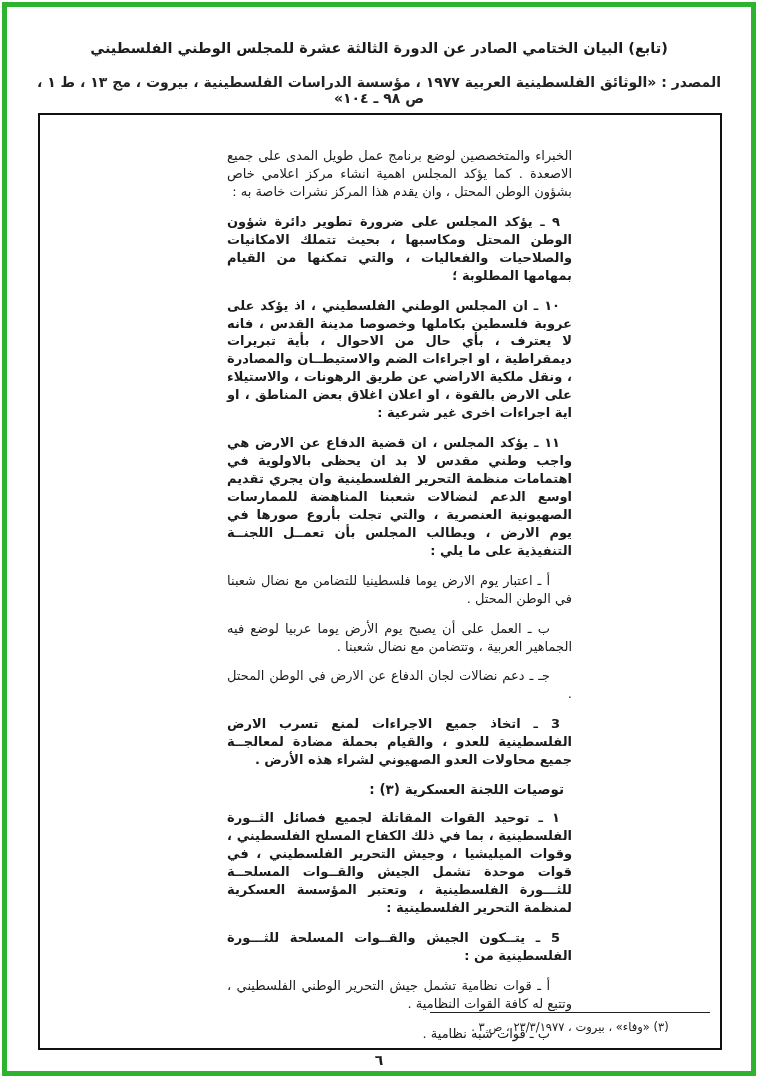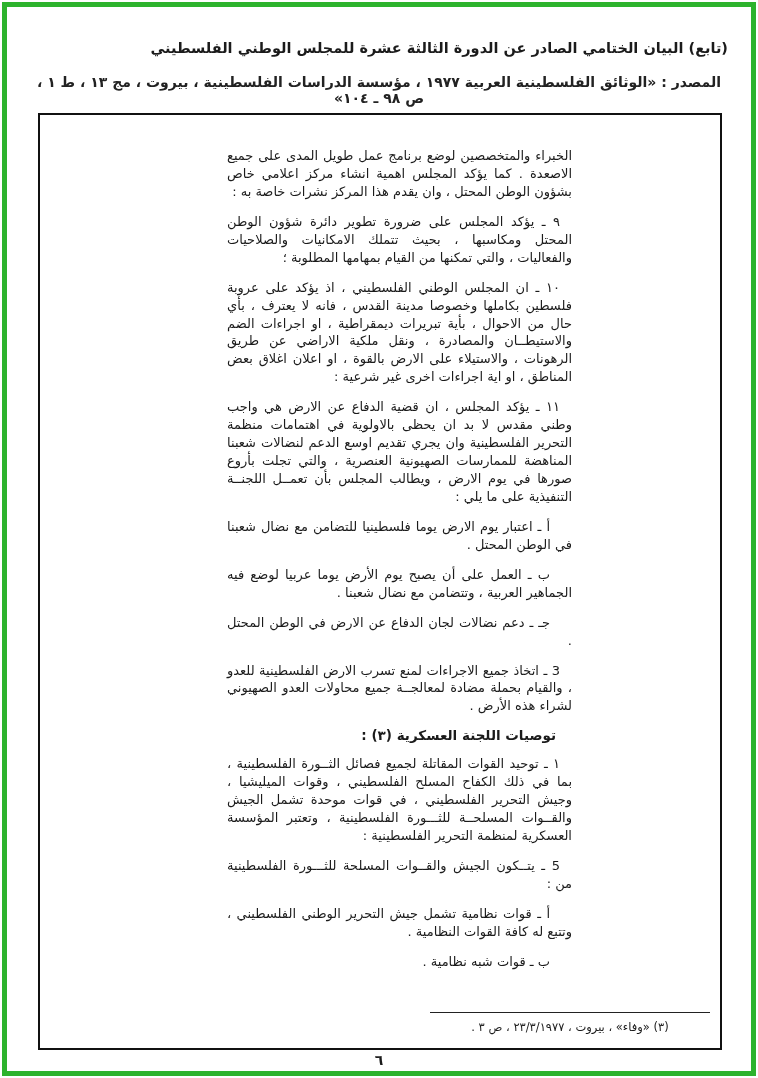--- a/index.html
+++ b/index.html
@@ -21,20 +21,21 @@
     inset: 2px;
     border: 5px solid #2db32d;
     pointer-events: none;
   }
   .header-title {
     position: absolute;
     top: 40px;
     left: 30px;
     right: 30px;
     direction: rtl;
+    text-align: center;
     font-weight: bold;
     font-size: 14.5px;
     letter-spacing: 0.2px;
   }
   .header-source {
     position: absolute;
     top: 74px;
     left: 30px;
     right: 30px;
     direction: rtl;
@@ -60,30 +61,31 @@
     direction: rtl;
   }
   .para {
     font-size: 13px;
     line-height: 1.38;
     text-align: justify;
     margin: 12px 0 7px 0;
   }
   .para.item {
     text-indent: 12px;
+    font-weight: bold;
   }
   .para.sub {
     text-indent: 22px;
   }
   .heading {
     direction: rtl;
     text-align: right;
     font-weight: bold;
     font-size: 13.5px;
-    margin: 12px 16px 9px 0;
+    margin: 12px 8px 9px 0;
   }
   .footnote-block {
     position: absolute;
     bottom: 14px;
     right: 10px;
     width: 280px;
   }
   .footnote-rule {
     border-top: 1.5px solid #222;
     width: 100%;

